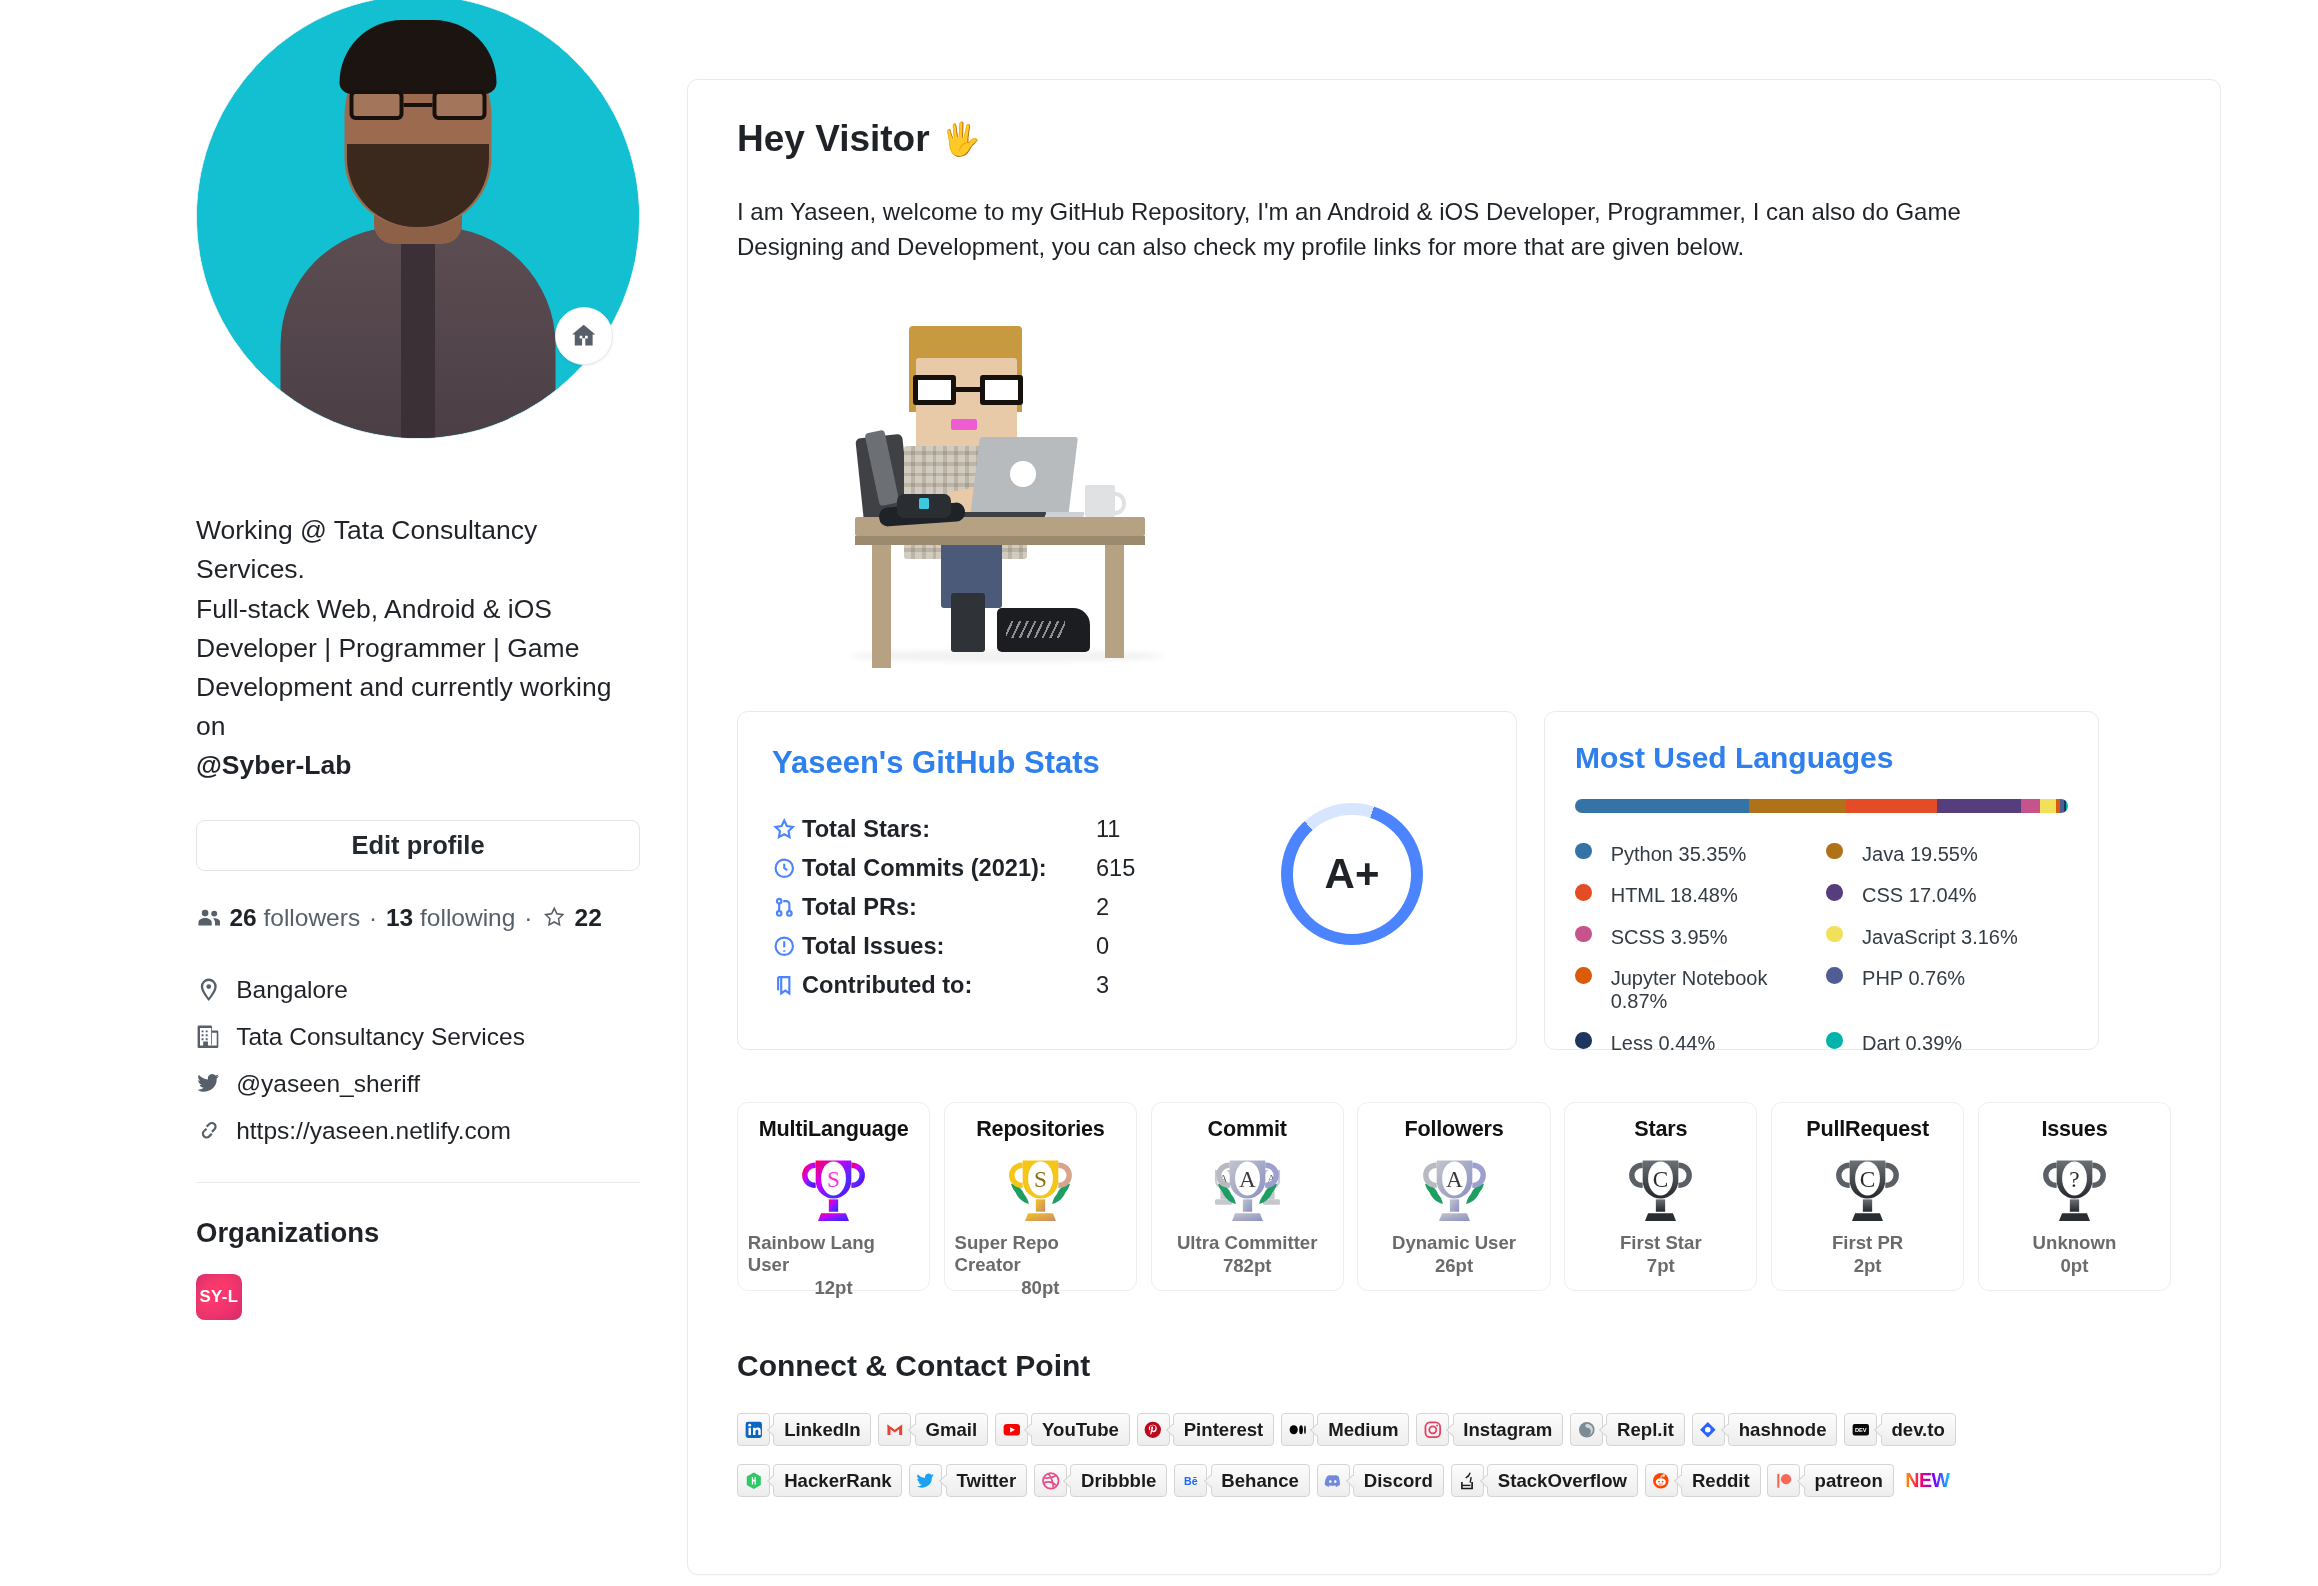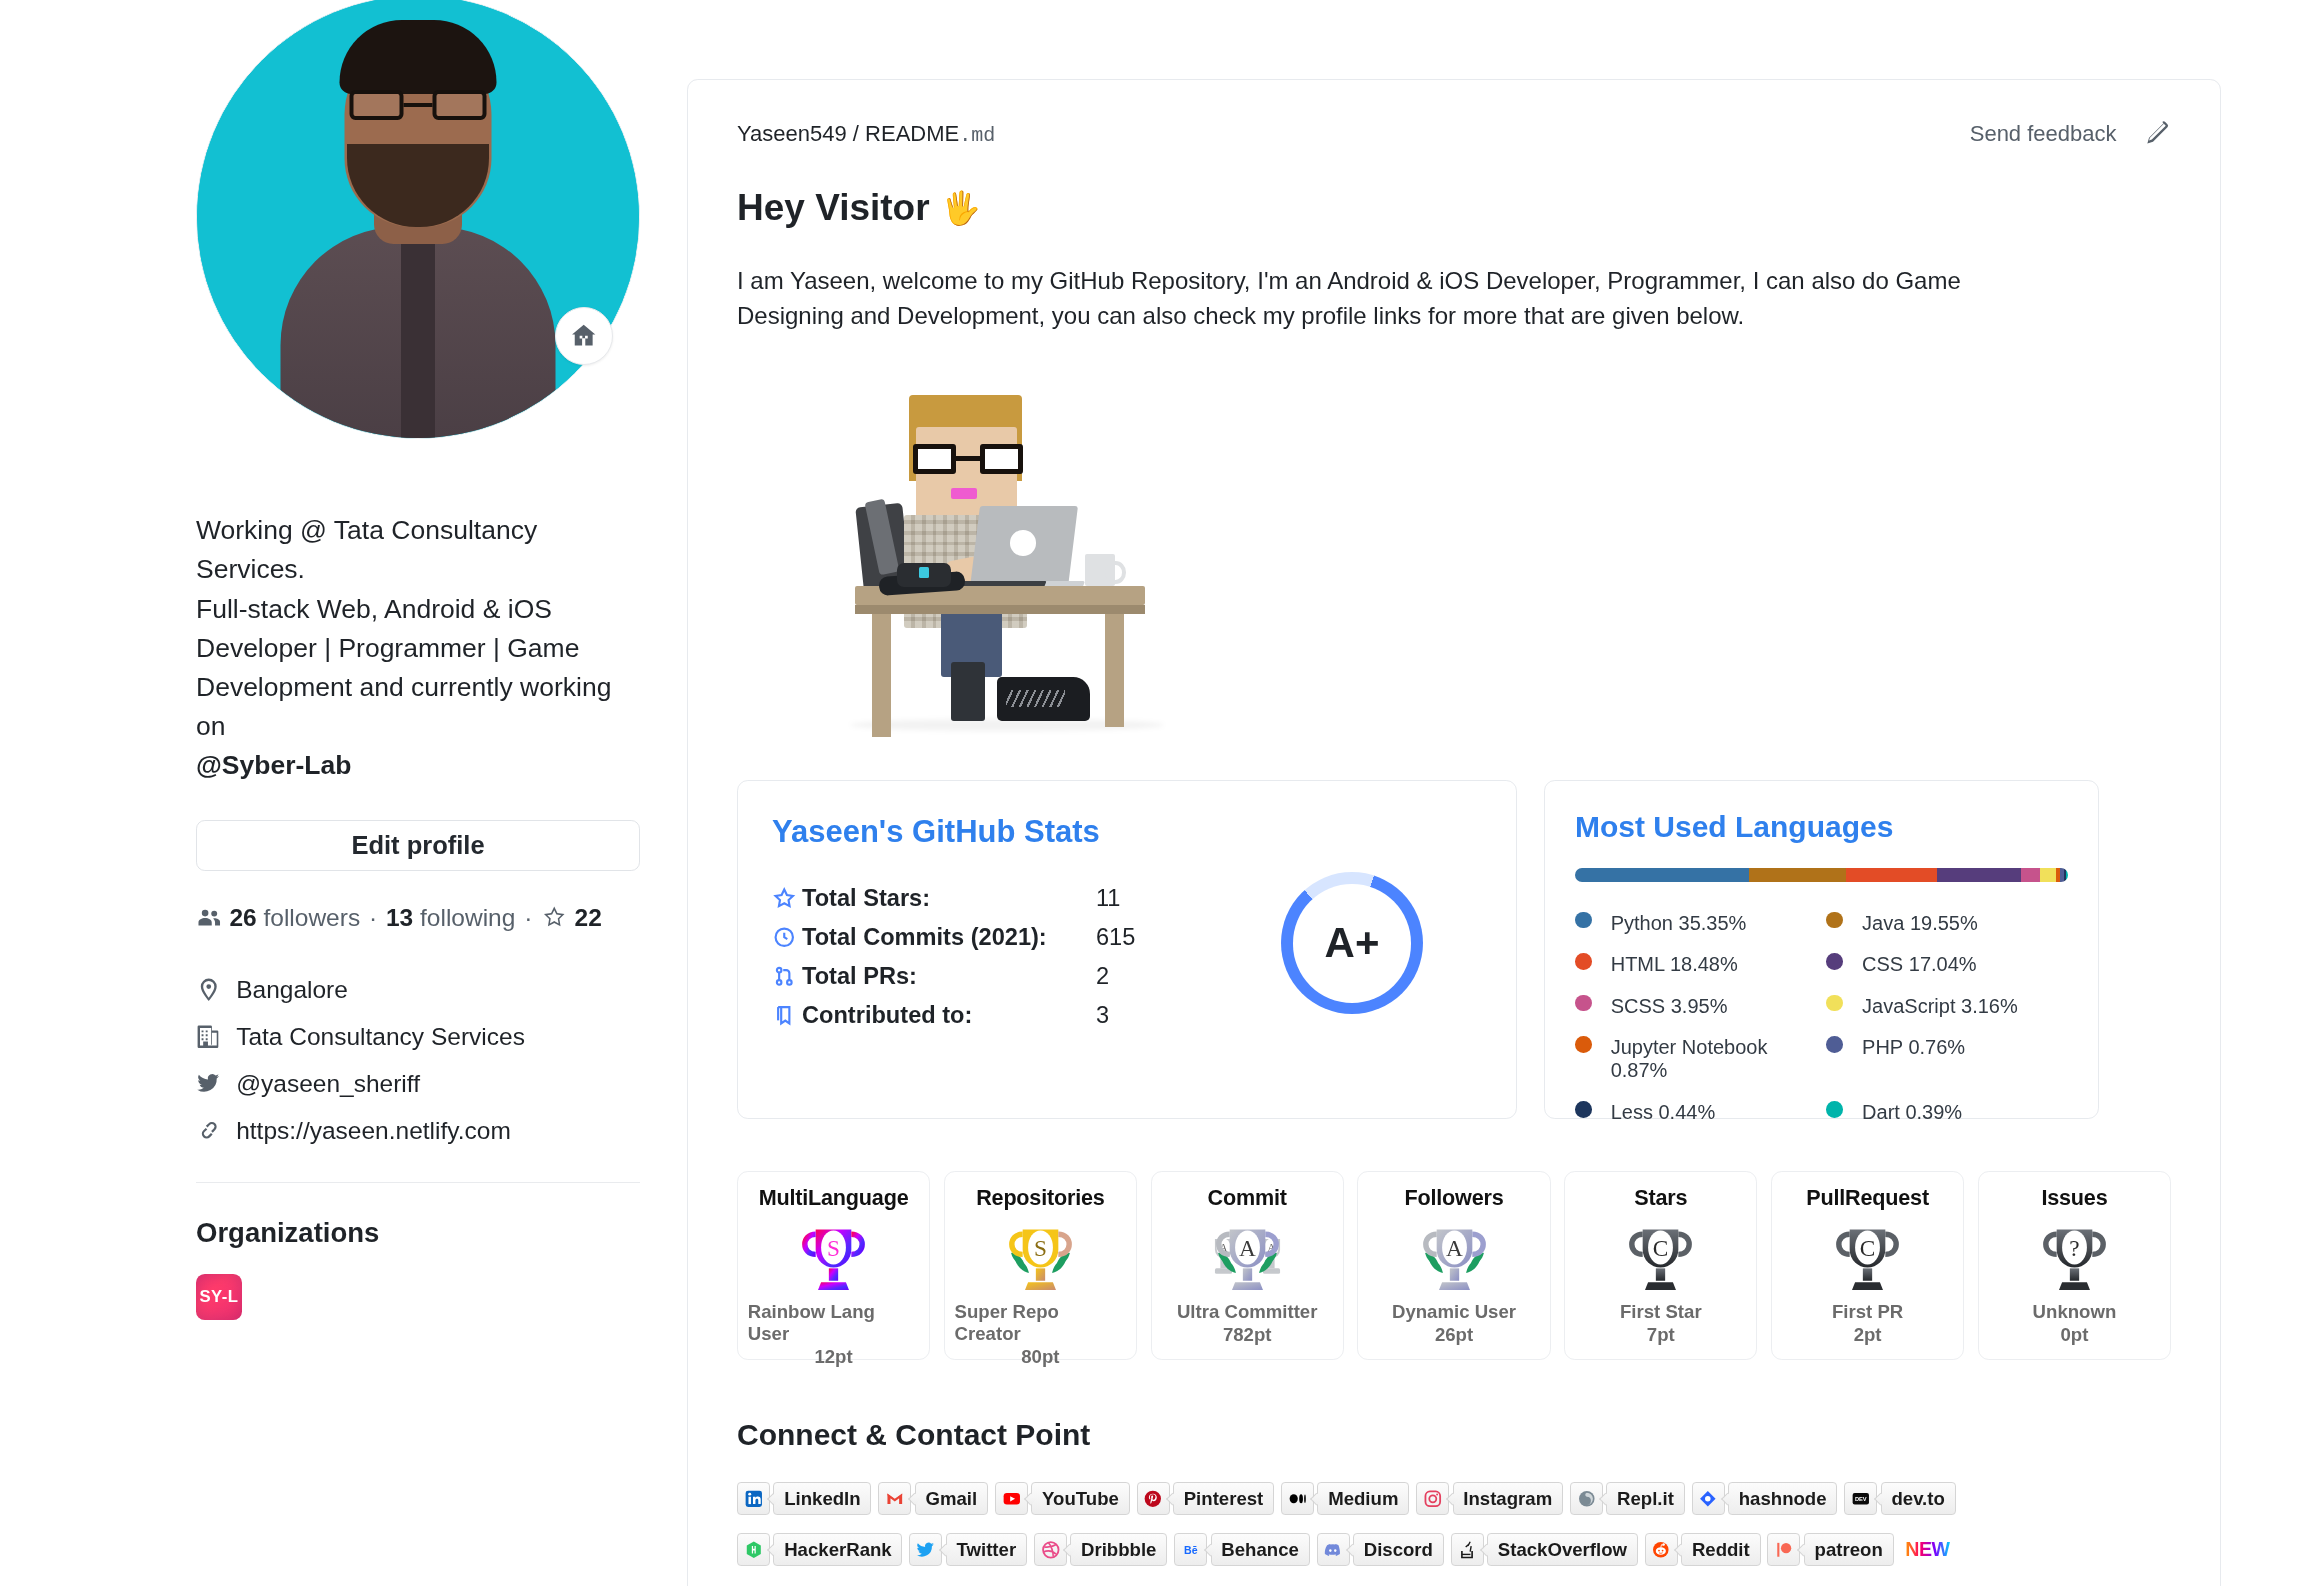--- a/index.html
+++ b/index.html
@@ -365,35 +365,20 @@
 
     <div class="orgs-title">Organizations</div>
     <div class="org-icon">
       <span>SY-L</span>
     </div>
   </div>
 
   <div class="main">
     <div class="readme-card">
 
-      <div class="readme-head">
-        <div class="breadcrumb">
-          <span class="muted">Yaseen549</span>
-          <span>/</span>
-          <span>README</span><span class="ext">.md</span>
-        </div>
-        <div class="head-right">
-          <span class="send-feedback">Send feedback</span>
-          <span class="pencil-btn">
-            <svg viewBox="0 0 16 16">
-                <path d="M11.8 1.2a1.2 1.2 0 0 1 1.7 0l1.3 1.3a1.2 1.2 0 0 1 0 1.7l-8.4 8.4-3.3 1 1-3.3 8.4-8.4zm.9 1L4.6 10.3l-.5 1.6 1.6-.5 8.1-8.1-1.1-1.1z"></path>
-              </svg>
-          </span>
-        </div>
-      </div>
 
       <div class="readme-body">
         <div class="h1">
           <span>Hey Visitor</span>
           <span class="wave">🖐</span>
         </div>
         <p class="intro">I am Yaseen, welcome to my GitHub Repository, I'm an Android &amp; iOS Developer, Programmer, I can also do Game Designing and Development, you can also check my profile links for more that are given below.</p>
 
         <div class="illus-wrap">
           <div class="illus">
@@ -459,20 +444,30 @@
                 <span class="sicon">
                     <svg viewBox="0 0 24 24">
                       <circle cx="7" cy="6" r="2.2"></circle>
                       <circle cx="7" cy="18" r="2.2"></circle>
                       <circle cx="17" cy="18" r="2.2"></circle>
                       <path d="M7 8.2v7.6M17 15.8V9a3 3 0 0 0-3-3h-3"></path>
                     </svg>
                   </span>
                 <span class="slabel">Total PRs:</span>
                 <span class="sval">2</span>
+              </div>
+              <div class="stat-line">
+                <span class="sicon">
+                    <svg viewBox="0 0 24 24">
+                      <circle cx="12" cy="12" r="8.5"></circle>
+                      <path d="M12 7v6M12 16v1.3"></path>
+                    </svg>
+                  </span>
+                <span class="slabel">Total Issues:</span>
+                <span class="sval">0</span>
               </div>
               <div class="stat-line">
                 <span class="sicon">
                     <svg viewBox="0 0 24 24">
                       <path d="M6 4h11v16l-4-2.8L9 20V4"></path>
                       <path d="M6 4v13"></path>
                     </svg>
                   </span>
                 <span class="slabel">Contributed to:</span>
                 <span class="sval">3</span>

